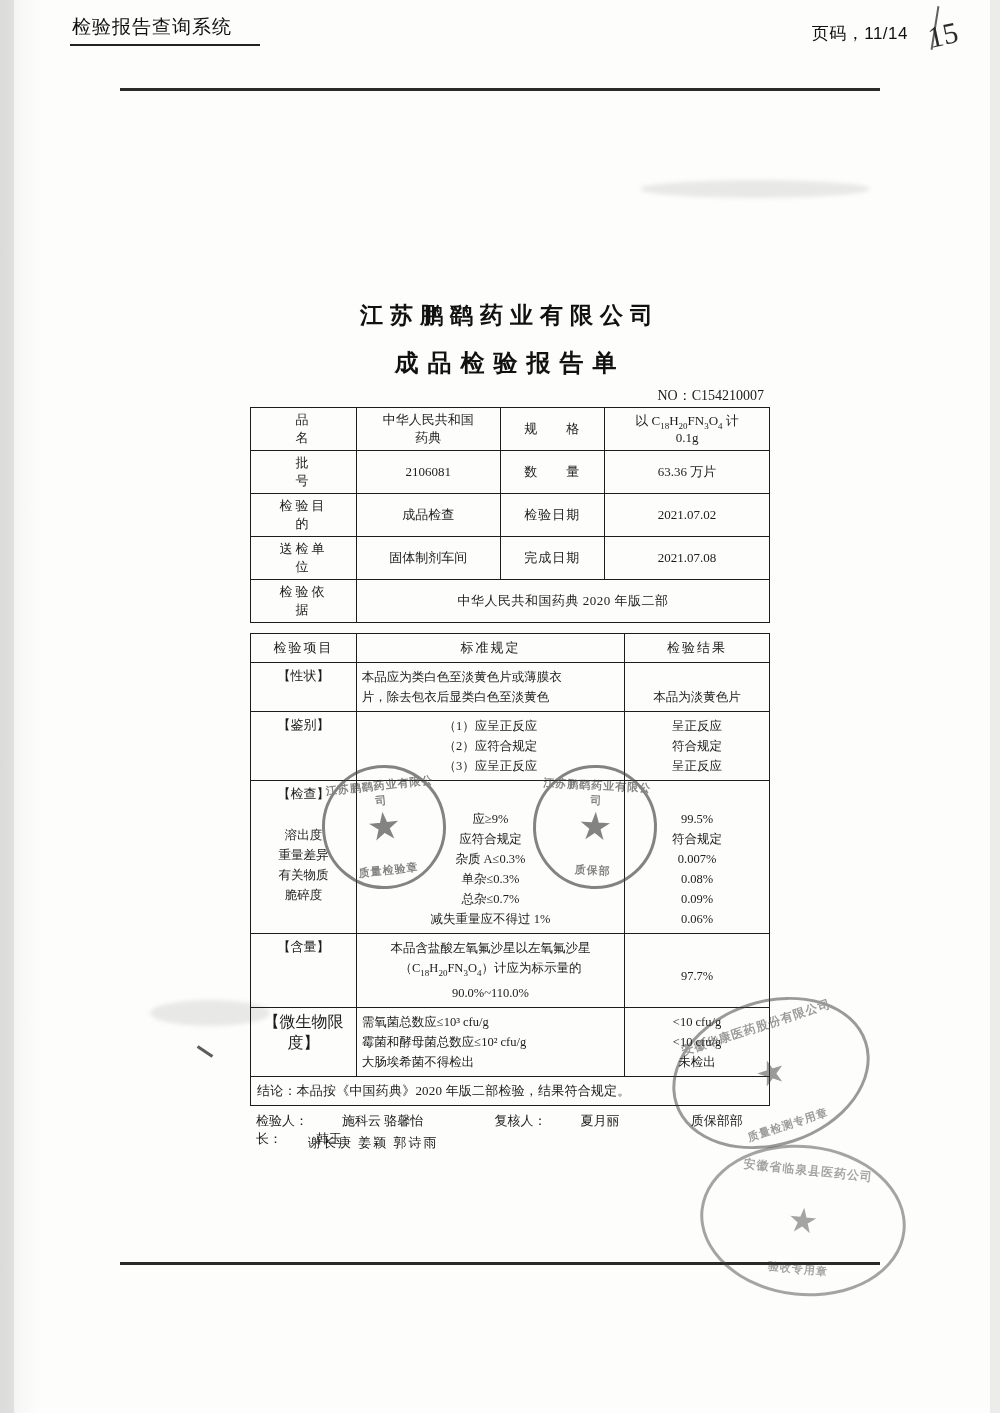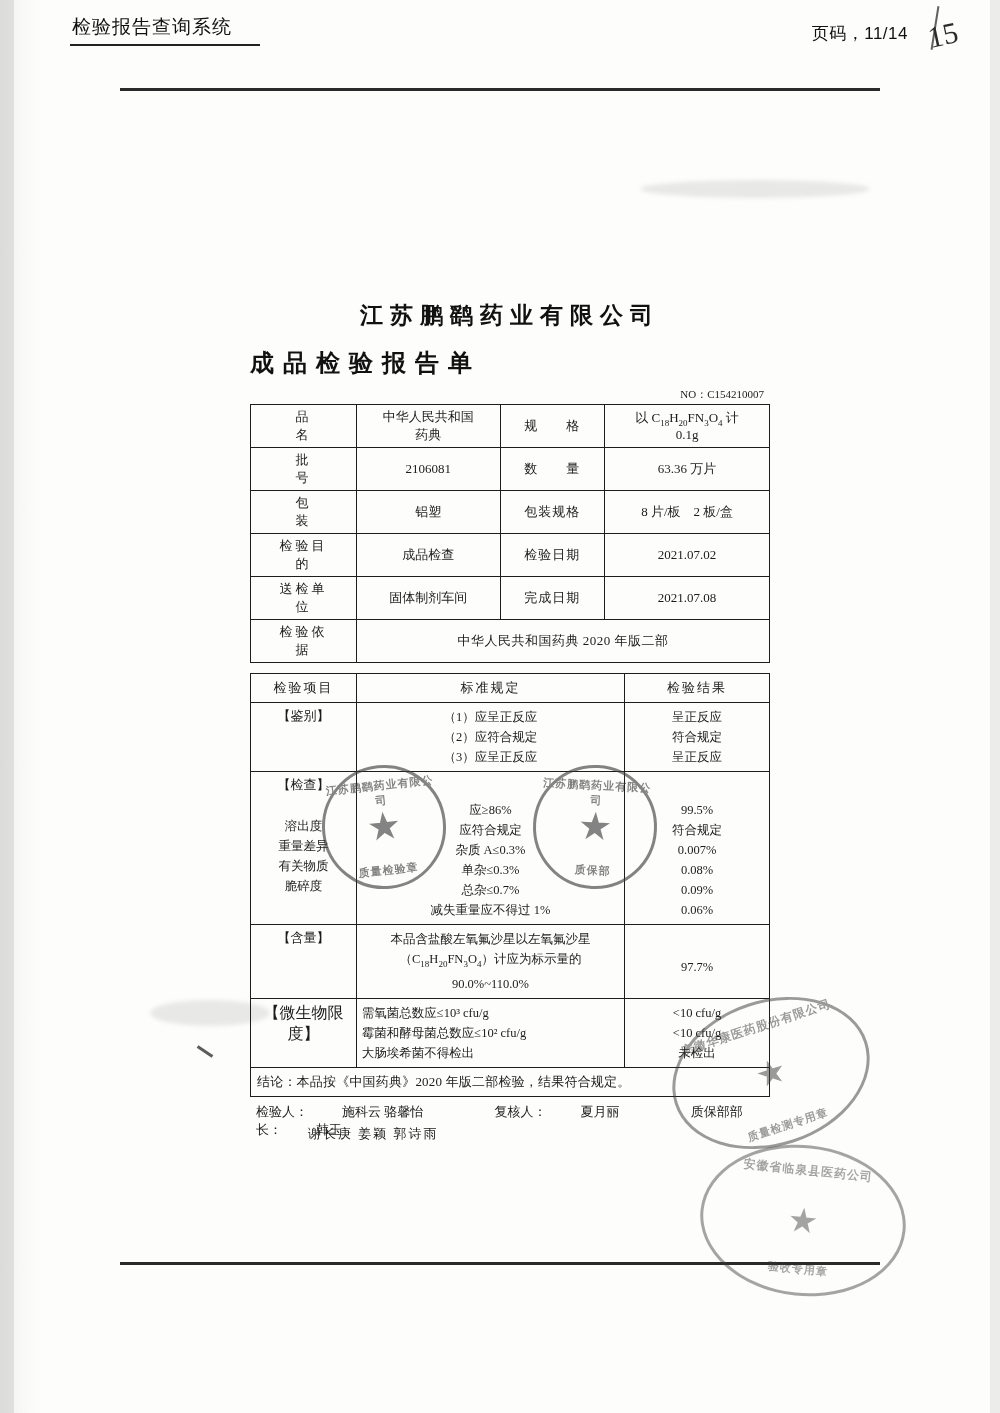--- a/index.html
+++ b/index.html
@@ -58,25 +58,26 @@
   
   .doc{
     position:absolute;left:250px;top:300px;width:520px;
   }
   .company{
     text-align:center;
     font-size:23px;font-weight:bold;letter-spacing:7px;
     color:#111;margin-bottom:16px;
   }
   .doc-title{
+    text-align:center;
     font-size:24px;font-weight:bold;letter-spacing:9px;
     color:#111;margin-bottom:8px;
   }
   .no-line{
-    text-align:right;font-size:11px;padding-right:6px;margin-bottom:2px;
+    text-align:right;font-size:14px;padding-right:6px;margin-bottom:2px;
   }
   table{border-collapse:collapse;width:100%;}
   .t-info td{
     border:1px solid #1d1d1d;
     font-size:13px;
     padding:3px 22px;
     text-align:center;
     height:20px;
     font-family:Liberation Serif, serif;
   }
@@ -180,26 +181,20 @@
           <td class="lbl2">规　　格</td>
           <td class="val2">以 C<sub>18</sub>H<sub>20</sub>FN<sub>3</sub>O<sub>4</sub> 计 0.1g</td>
         </tr>
         <tr>
           <td class="lbl">批　　号</td>
           <td class="val">2106081</td>
           <td class="lbl2">数　　量</td>
           <td class="val2">63.36 万片</td>
         </tr>
         <tr>
-          <td class="lbl">包　　装</td>
-          <td class="val">铝塑</td>
-          <td class="lbl2">包装规格</td>
-          <td class="val2">8 片/板　2 板/盒</td>
-        </tr>
-        <tr>
           <td class="lbl">检验目的</td>
           <td class="val">成品检查</td>
           <td class="lbl2">检验日期</td>
           <td class="val2">2021.07.02</td>
         </tr>
         <tr>
           <td class="lbl">送检单位</td>
           <td class="val">固体制剂车间</td>
           <td class="lbl2">完成日期</td>
           <td class="val2">2021.07.08</td>
@@ -212,20 +207,30 @@
     </table>
 
     <table class="t-main">
       <tbody>
         <tr class="head">
           <td class="c-item">检验项目</td>
           <td class="c-std">标准规定</td>
           <td class="c-res">检验结果</td>
         </tr>
 
+        <tr>
+          <td class="c-item pad-t">【性状】</td>
+          <td class="c-std pad-t">
+            <div class="sub-l">本品应为类白色至淡黄色片或薄膜衣</div>
+            <div class="sub-l">片，除去包衣后显类白色至淡黄色</div>
+          </td>
+          <td class="c-res" style="padding-top:24px">
+            <div class="res-line">本品为淡黄色片</div>
+          </td>
+        </tr>
 
         <tr>
           <td class="c-item pad-t">【鉴别】</td>
           <td class="c-std pad-t ctr">
             <div class="sub-l">（1）应呈正反应</div>
             <div class="sub-l">（2）应符合规定</div>
             <div class="sub-l">（3）应呈正反应</div>
           </td>
           <td class="c-res pad-t">
             <div class="res-line">呈正反应</div>
@@ -236,21 +241,21 @@
 
         <tr>
           <td class="c-item pad-t">
             <div>【检查】</div>
             <div class="sub-l" style="margin-top:22px">溶出度</div>
             <div class="sub-l">重量差异</div>
             <div class="sub-l">有关物质</div>
             <div class="sub-l">脆碎度</div>
           </td>
           <td class="c-std ctr" style="padding-top:28px">
-            <div class="sub-l">应≥86%</div>
+            <div class="sub-l">应≥9%</div>
             <div class="sub-l">应符合规定</div>
             <div class="sub-l">杂质 A≤0.3%</div>
             <div class="sub-l">单杂≤0.3%</div>
             <div class="sub-l">总杂≤0.7%</div>
             <div class="sub-l">减失重量应不得过 1%</div>
           </td>
           <td class="c-res" style="padding-top:28px">
             <div class="res-line">99.5%</div>
             <div class="res-line">符合规定</div>
             <div class="res-line">0.007%</div>

